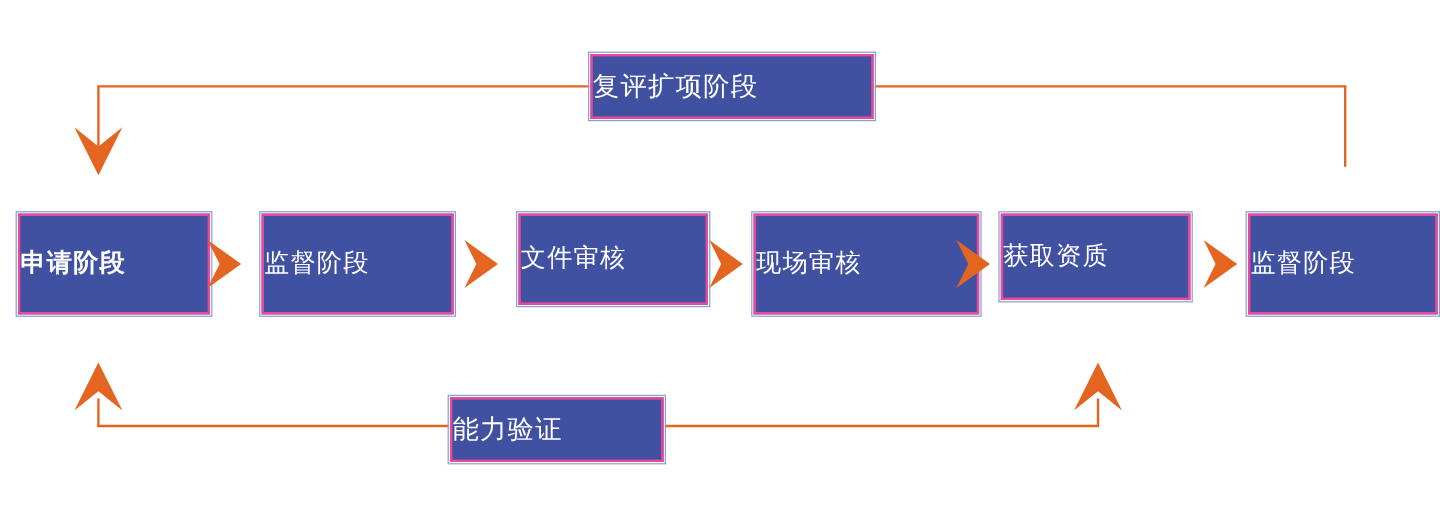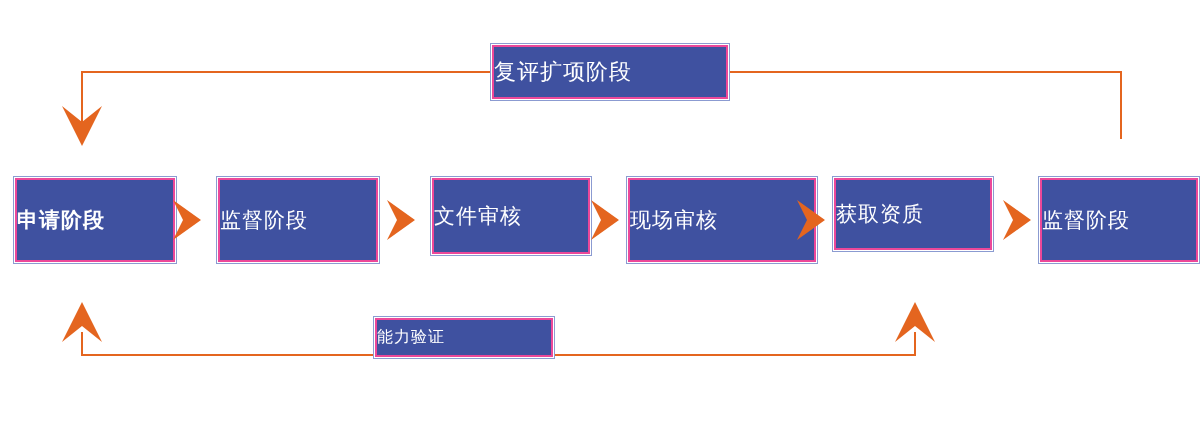--- a/index.html
+++ b/index.html
@@ -100,21 +100,21 @@
   </div>
 
   <div class="node" style="left:834px; top:178px; width:158px; height:72px;">
     <span class="label">获取资质</span>
   </div>
 
   <div class="node" style="left:1040px; top:178px; width:158px; height:84px;">
     <span class="label">监督阶段</span>
   </div>
 
-  <div class="node" style="left:375px; top:318px; width:178px; height:39px; font-size:16px;">
+  <div class="node" style="left:375px; top:331px; width:178px; height:54px; font-size:22px;">
     <span class="label">能力验证</span>
   </div>
 
   <div class="chevron" style="left:170px; top:198px;">
     <svg viewBox="0 0 34 44" xmlns="http://www.w3.org/2000/svg" aria-hidden="true">
       <path d="M3,2 L31,22 L3,42 L13,22 Z" fill="#e4651f"></path>
     </svg>
   </div>
   <div class="chevron" style="left:384px; top:198px;">
     <svg viewBox="0 0 34 44" xmlns="http://www.w3.org/2000/svg" aria-hidden="true">

